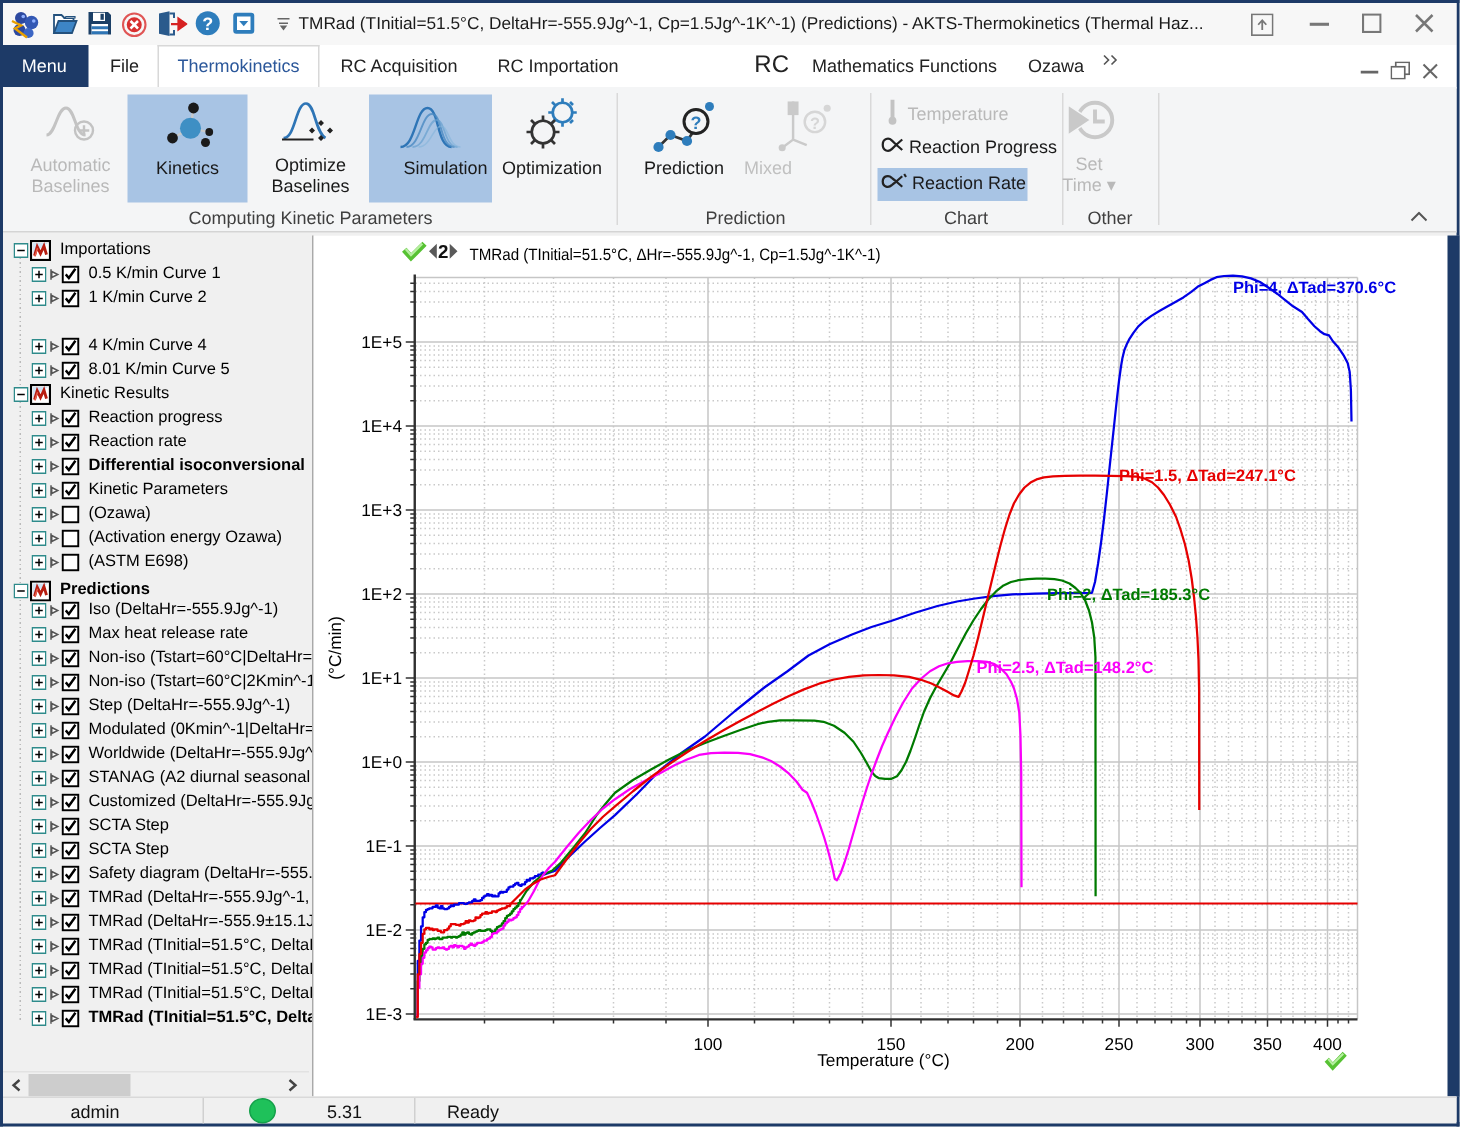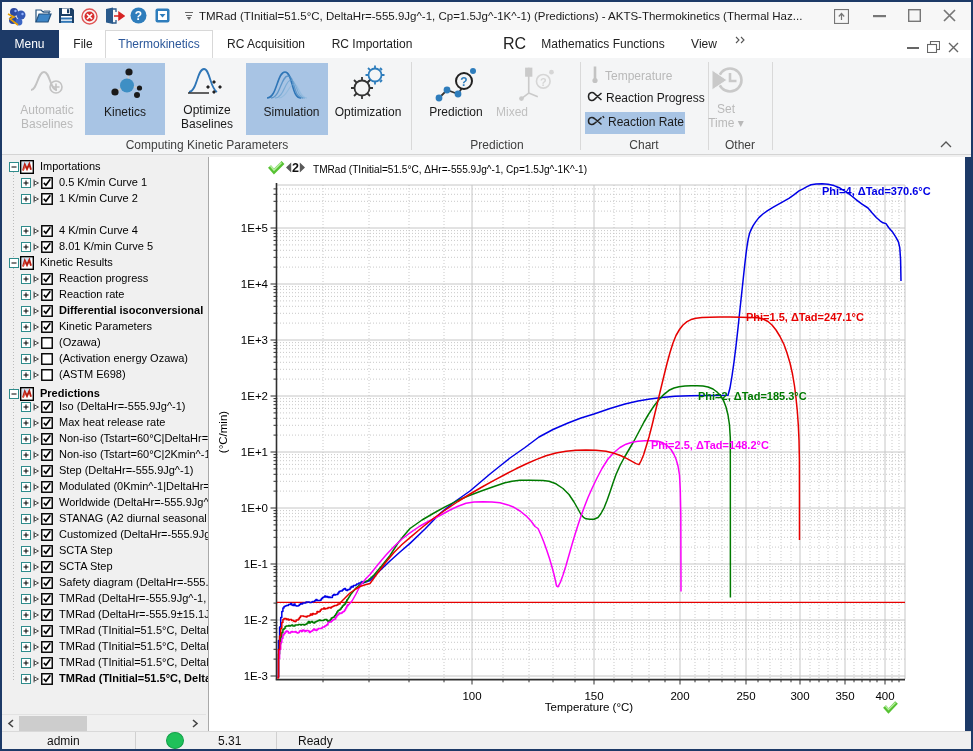--- a/index.html
+++ b/index.html
@@ -86,21 +86,21 @@
 </div>
 
 <div class="abs" style="left:2px;top:30px;width:969px;height:28px;background:#ffffff;border-bottom:1px solid #e3e3e3">
   <div class="abs" style="left:-2px;top:0;width:59px;height:28px;background:#1d3a67;color:#fff;font-size:12px;text-align:center;line-height:28px">Menu</div>
   <div class="abs" style="left:59px;top:0;width:44px;height:28px;font-size:12px;color:#222;text-align:center;line-height:28px">File</div>
   <div class="abs" style="left:103px;top:0;width:108px;height:28px;background:#fff;border:1px solid #d8d8d8;border-bottom:none;box-sizing:border-box;font-size:12px;color:#2b579a;text-align:center;line-height:27px">Thermokinetics</div>
   <div class="abs" style="left:215px;top:0;width:98px;height:28px;font-size:12px;color:#222;text-align:center;line-height:28px">RC Acquisition</div>
   <div class="abs" style="left:318px;top:0;width:104px;height:28px;font-size:12px;color:#222;text-align:center;line-height:28px">RC Importation</div>
   <div class="abs" style="left:428px;top:0;width:96px;height:28px;font-size:16px;color:#222;text-align:right;line-height:28px">RC Prediction</div>
   <div class="abs" style="left:530px;top:0;width:142px;height:28px;font-size:12px;color:#222;text-align:center;line-height:28px">Mathematics Functions</div>
-  <div class="abs" style="left:678px;top:0;width:48px;height:28px;font-size:12px;color:#222;text-align:center;line-height:28px">View</div>
+  <div class="abs" style="left:678px;top:0;width:48px;height:28px;font-size:12px;color:#222;text-align:center;line-height:28px">Ozawa</div>
   <svg class="abs" style="left:733px;top:6px" width="11" height="8" viewBox="0 0 11 8">
       <path d="M1 1 L4 4 L1 7 M6 1 L9 4 L6 7" fill="none" stroke="#555" stroke-width="1.1"></path>
     </svg>
 
   <svg class="abs" style="left:905px;top:17px" width="12" height="3" viewBox="0 0 12 3">
       <rect width="12" height="2" fill="#666"></rect>
     </svg>
   <svg class="abs" style="left:925px;top:11px" width="13" height="12" viewBox="0 0 13 12">
     <rect x="3.5" y="0.5" width="9" height="8" fill="none" stroke="#666" stroke-width="1.1"></rect>
     <rect x="0.5" y="3.5" width="9" height="8" fill="#fff" stroke="#666" stroke-width="1.1"></rect>
@@ -144,21 +144,21 @@
   </svg>
   <div class="abs" style="left:165px;top:45px;width:80px;text-align:center;font-size:12px;color:#1a1a1a">Optimize<br>Baselines</div>
 
   <div class="abs" style="left:244px;top:5px;width:82px;height:72px;background:#a8c4e4"></div>
   <svg class="abs" style="left:263px;top:8px" width="44" height="36" viewBox="0 0 44 36">
     <path d="M2 32 C12 32 12 6 20 6 C28 6 26 32 36 32" fill="none" stroke="#2e75b6" stroke-width="1.6"></path>
     <path d="M6 32 C15 32 16 10 23 10 C30 10 28 32 38 32" fill="none" stroke="#4a8ac2" stroke-width="1.3" opacity="0.8"></path>
     <path d="M10 32 C19 32 20 14 26 14 C32 14 31 32 40 32" fill="none" stroke="#66a0ce" stroke-width="1.2" opacity="0.7"></path>
     <path d="M14 32 C22 32 24 18 29 18 C34 18 34 32 42 32" fill="none" stroke="#84b4da" stroke-width="1.1" opacity="0.6"></path>
   </svg>
-  <div class="abs" style="left:244px;top:47px;width:91px;text-align:center;font-size:12px;color:#1a1a1a">Simulation</div>
+  <div class="abs" style="left:244px;top:47px;width:102px;text-align:center;font-size:12px;color:#1a1a1a">Simulation</div>
 
   <svg class="abs" style="left:346px;top:6px" width="40" height="38" viewBox="0 0 40 38">
     <g fill="none" stroke="#2e7dbc" stroke-width="1.8">
       <circle cx="27" cy="11" r="6.5"></circle>
       <path d="M27 1.5 L27 4.5 M27 17.5 L27 20.5 M17.5 11 L20.5 11 M33.5 11 L36.5 11 M20 4 L22.2 6.2 M32 18 L34 16 M20 18 L22.2 15.8 M32 4 L34 6"></path>
     </g>
     <g fill="none" stroke="#333" stroke-width="1.8">
       <circle cx="14" cy="24" r="7.5"></circle>
       <path d="M14 13 L14 16.5 M14 31.5 L14 35 M3 24 L6.5 24 M21.5 24 L25 24 M6 16 L8.5 18.5 M19.5 29.5 L22 32 M6 32 L8.5 29.5 M19.5 18.5 L22 16"></path>
     </g>

